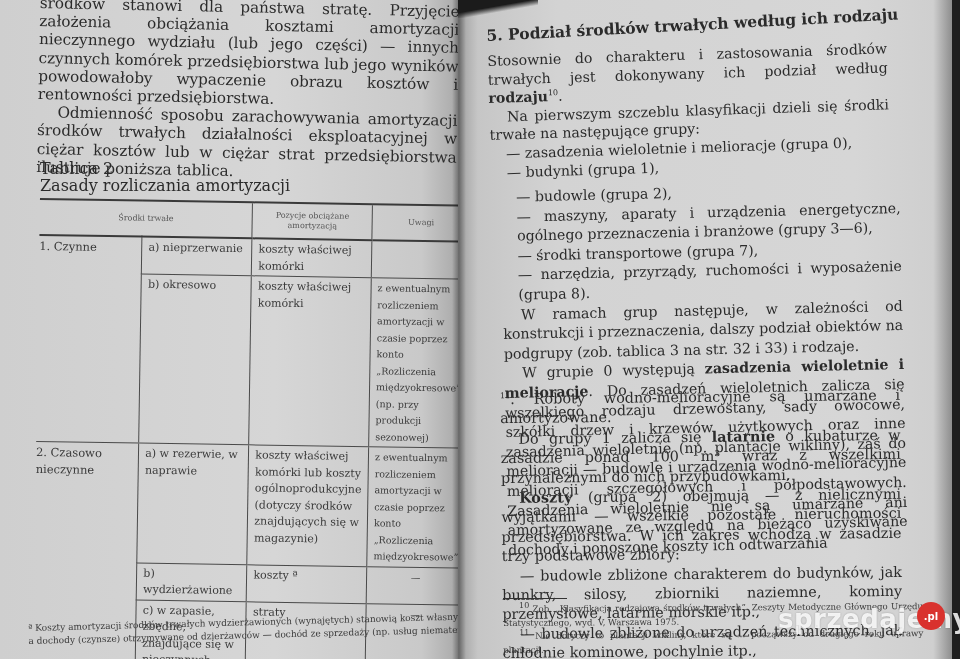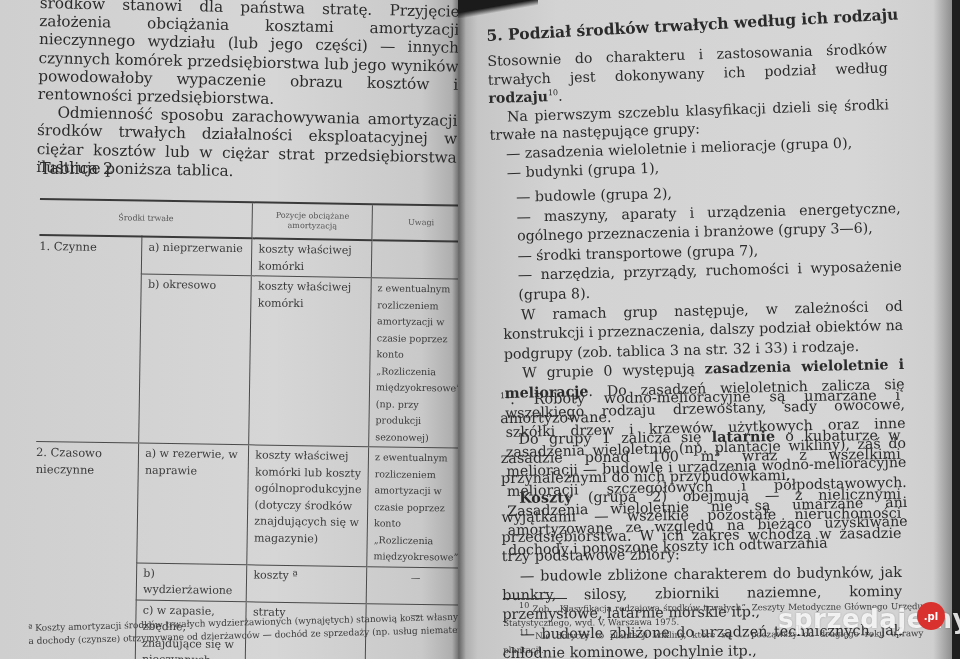--- a/index.html
+++ b/index.html
@@ -133,20 +133,21 @@
 <body>
 
 <div class="page page-left">
   <div class="lp-body">
     <p>środków stanowi dla państwa stratę. Przyjęcie założenia obciążania kosztami amortyzacji nieczynnego wydziału (lub jego części) — innych czynnych komórek przedsiębiorstwa lub jego wyników powodowałoby wypaczenie obrazu kosztów i rentowności przedsiębiorstwa.</p>
     <p class="indent">Odmienność sposobu zarachowywania amortyzacji środków trwałych działalności eksploatacyjnej w ciężar kosztów lub w ciężar strat przedsiębiorstwa ilustruje poniższa tablica.</p>
   </div>
 
   <div class="tbl-caption">
     <div>Tablica 2</div>
+    <div>Zasady rozliczania amortyzacji</div>
   </div>
 
   <div class="tbl-wrap">
     <table class="amort">
       <thead>
         <tr>
           <th colspan="2">Środki trwałe</th>
           <th class="h-cols">Pozycje obciążane amortyzacją</th>
           <th class="h-cols">Uwagi</th>
         </tr>

